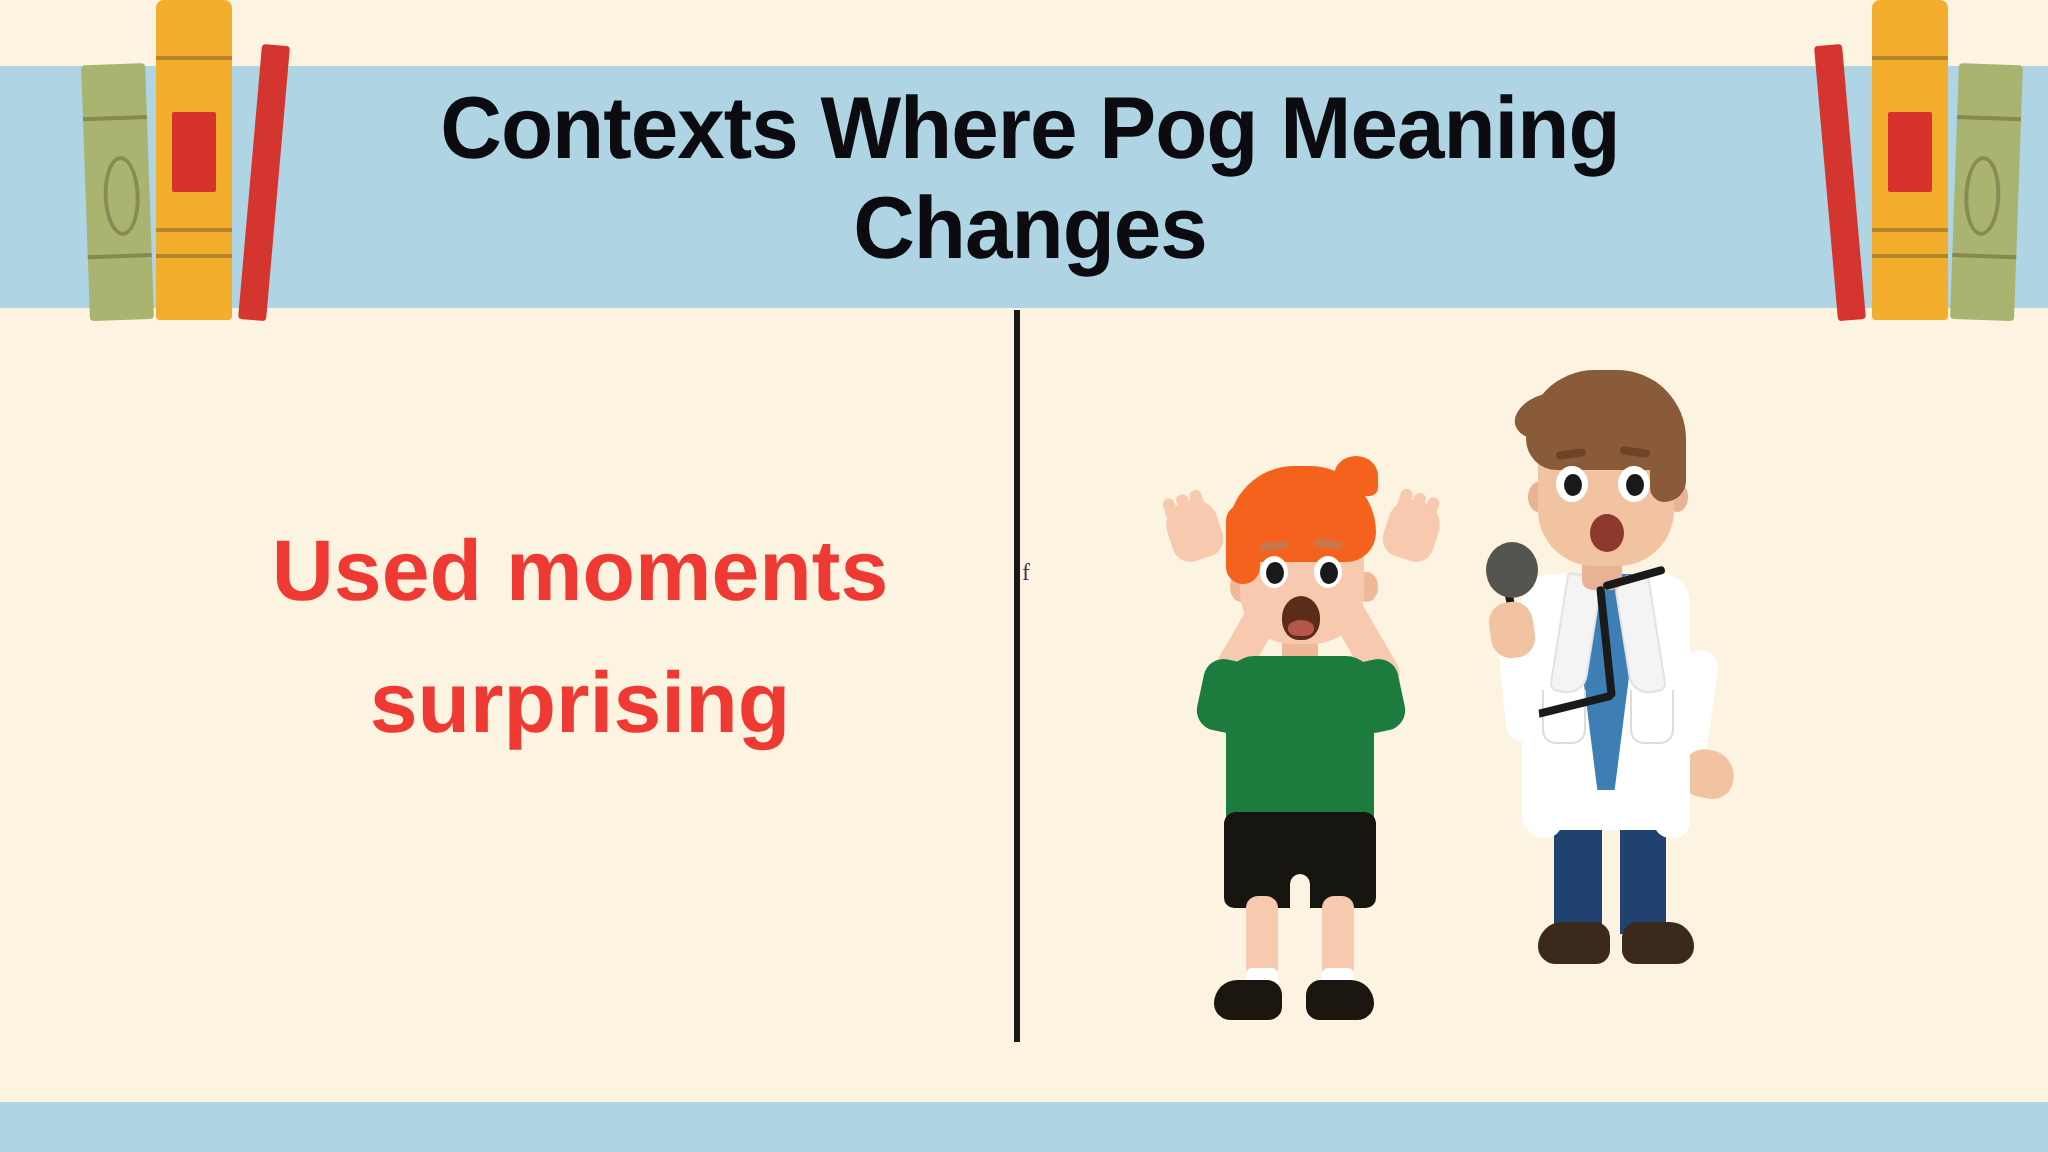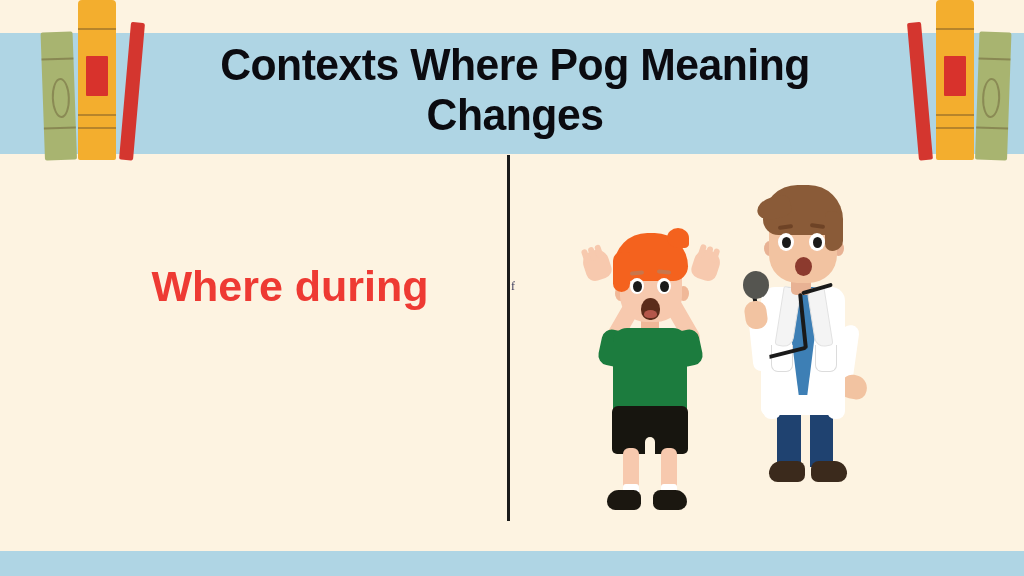--- a/index.html
+++ b/index.html
@@ -692,21 +692,22 @@
     </div>
     <div class="book book-red"></div>
   </div>
 
   <div class="title">Contexts Where Pog Meaning Changes</div>
 
   <div class="divider"></div>
   <div class="stray-glyph">f</div>
 
   <div class="body-text">
-    <div>Where during</div>
+    <div>Used moments</div>
+    <div>surprising</div>
   </div>
 
   <div class="art">
 
     <div class="boy">
       <div class="boy-arm l"></div>
       <div class="boy-arm r"></div>
 
       <div class="boy-hand l">
         <div class="finger" style="left:2px"></div>

